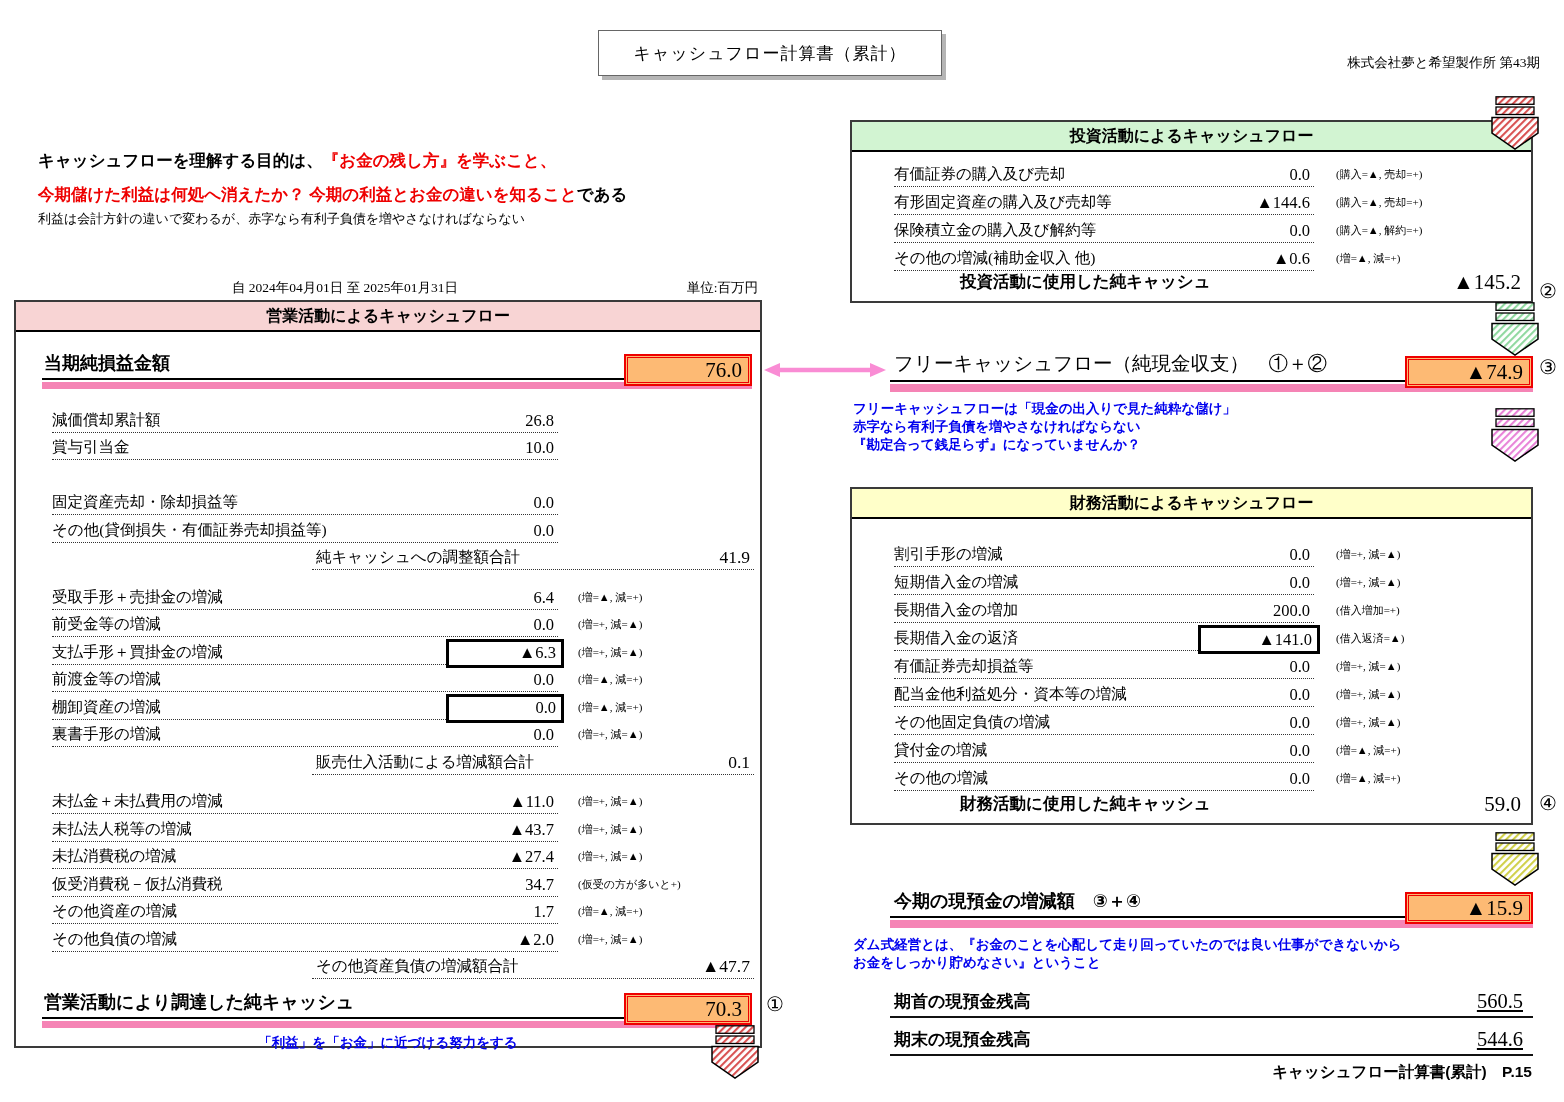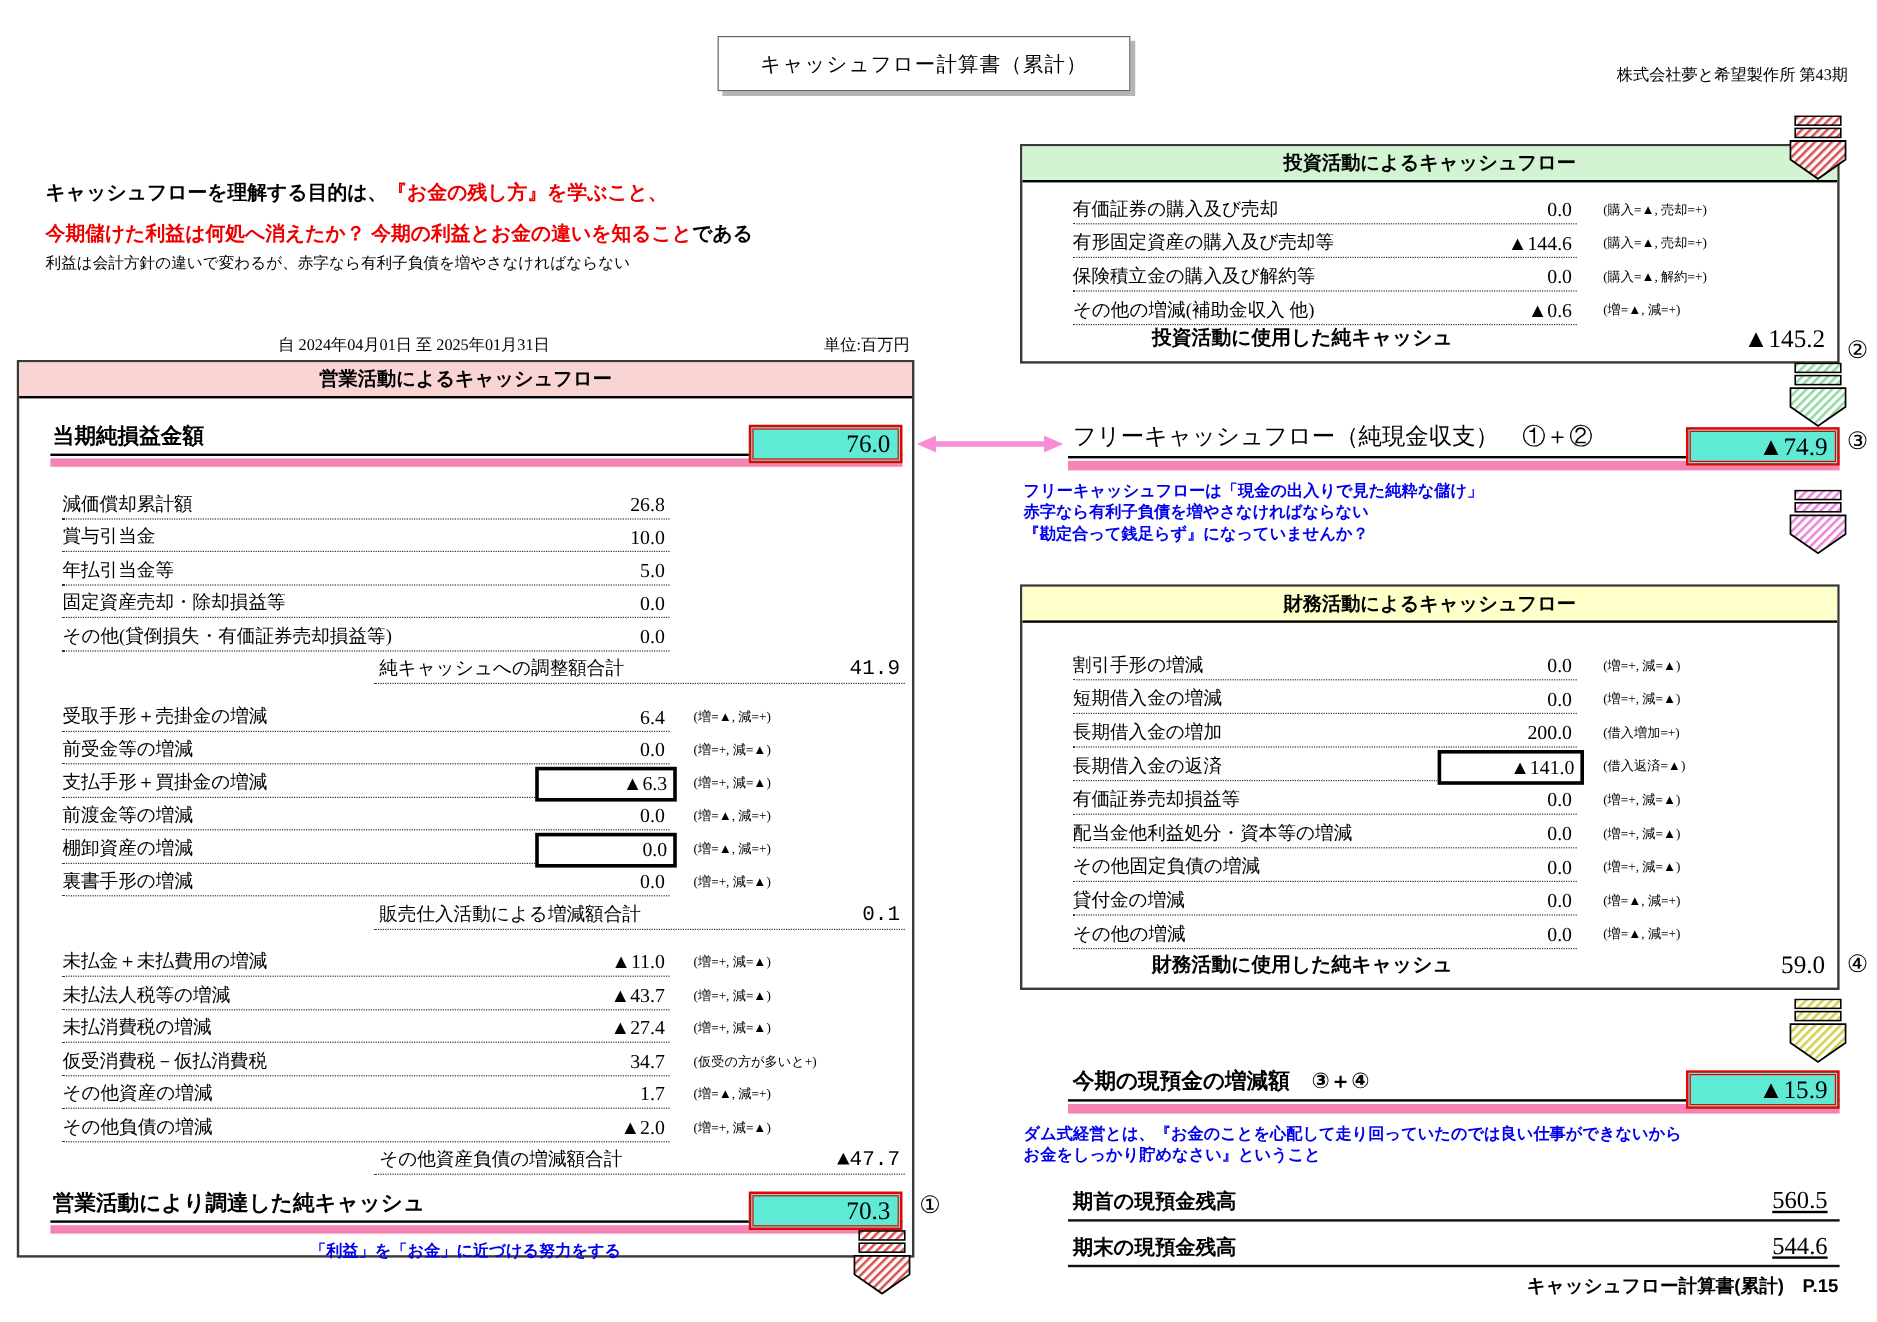--- a/index.html
+++ b/index.html
@@ -37,37 +37,37 @@
     font-size:16px; border-bottom:2px solid #000; font-family:"Liberation Sans","DejaVu Sans",sans-serif;}
   .band-pink{background:var(--band-pink,#F8D4D4);}
   .band-green{background:var(--band-green,#D2F4D2);}
   .band-yellow{background:var(--band-yellow,#FFFFC9);}
 
   
   .bigrow{position:relative; margin:14px 8px 0 26px; height:34px; border-bottom:2.5px solid #000;}
   .bigrow .biglabel{position:absolute; left:2px; bottom:3px; font-weight:bold; font-size:18px;
     font-family:"Liberation Sans","DejaVu Sans",sans-serif; white-space:nowrap;}
   .pinkline{margin:2px 8px 0 26px; height:7px; background:var(--accent-pink,#F584B5);}
-  .redbox{position:absolute; right:0; bottom:-8px; border:2px solid var(--red,#e00); padding:1px; background:#5eead4; z-index:3;}
+  .redbox{position:absolute; right:0; bottom:-8px; border:2px solid var(--red,#e00); padding:1px; background:#fdba74; z-index:3;}
   .redbox-inner{border:1px solid var(--red,#e00); min-width:122px; height:26px; display:flex; align-items:center;
     justify-content:flex-end; padding:0 6px; font-size:21px;}
 
   
   .lrows{margin-left:36px;}
   .lrow{position:relative; display:flex; align-items:flex-end; height:27.5px;}
   .lrow-main{position:relative; display:flex; justify-content:space-between; align-items:flex-end;
     width:506px; border-bottom:1.5px dotted #333; padding:0 4px 1px 0;}
   .cell-label{font-size:15.5px; white-space:nowrap;}
   .cell-value{font-size:16.5px; white-space:nowrap;}
   .cell-note{font-size:11px; padding-left:20px; padding-bottom:5px; white-space:nowrap;}
   .valwrap{display:inline;margin-top:32px;}
   .valwrap.boxed{position:absolute; right:-6px; bottom:-4px; width:118px; height:29px; border:3px solid #000;
     background:#fff; display:flex; align-items:center; justify-content:flex-end; padding-right:5px; z-index:2;}
   .subrow{margin-left:296px; width:442px; display:flex; justify-content:space-between; align-items:flex-end;
-    height:27.5px; border-bottom:1.5px dotted #333; padding:0 4px 1px 4px;font-family:Liberation Mono, monospace;}
+    height:27.5px; border-bottom:1.5px dotted #333; padding:0 4px 1px 4px;}
   .subrow .cell-label{font-size:15.5px;}
   .subrow .cell-value{font-size:17.5px;}
   .mt12{margin-top:12px;} .mt16{margin-top:16px;} .mt6{margin-top:6px;}
   .opnote{margin-top:6px; text-align:center; color:var(--blue,#00e); font-weight:bold; font-size:13.5px;
     font-family:"Liberation Sans","DejaVu Sans",sans-serif;}
 
   
   .rrows{margin:7px 0 0 42px;}
   .finrows{margin-top:20px;}
   .rrow{position:relative; display:flex; align-items:flex-end; height:28px;}
@@ -161,24 +161,20 @@
     <span class="cell-note"></span>
   </div>
         <div class="lrow">
     <div class="lrow-main">
       <span class="cell-label">賞与引当金</span>
       <span class="valwrap"><span class="cell-value">10.0</span></span>
     </div>
     <span class="cell-note"></span>
   </div>
         <div class="lrow">
-    <div class="lrow-main">
-      <span class="cell-label">年払引当金等</span>
-      <span class="valwrap"><span class="cell-value">5.0</span></span>
-    </div>
     <span class="cell-note"></span>
   </div>
         <div class="lrow">
     <div class="lrow-main">
       <span class="cell-label">固定資産売却・除却損益等</span>
       <span class="valwrap"><span class="cell-value">0.0</span></span>
     </div>
     <span class="cell-note"></span>
   </div>
         <div class="lrow">

